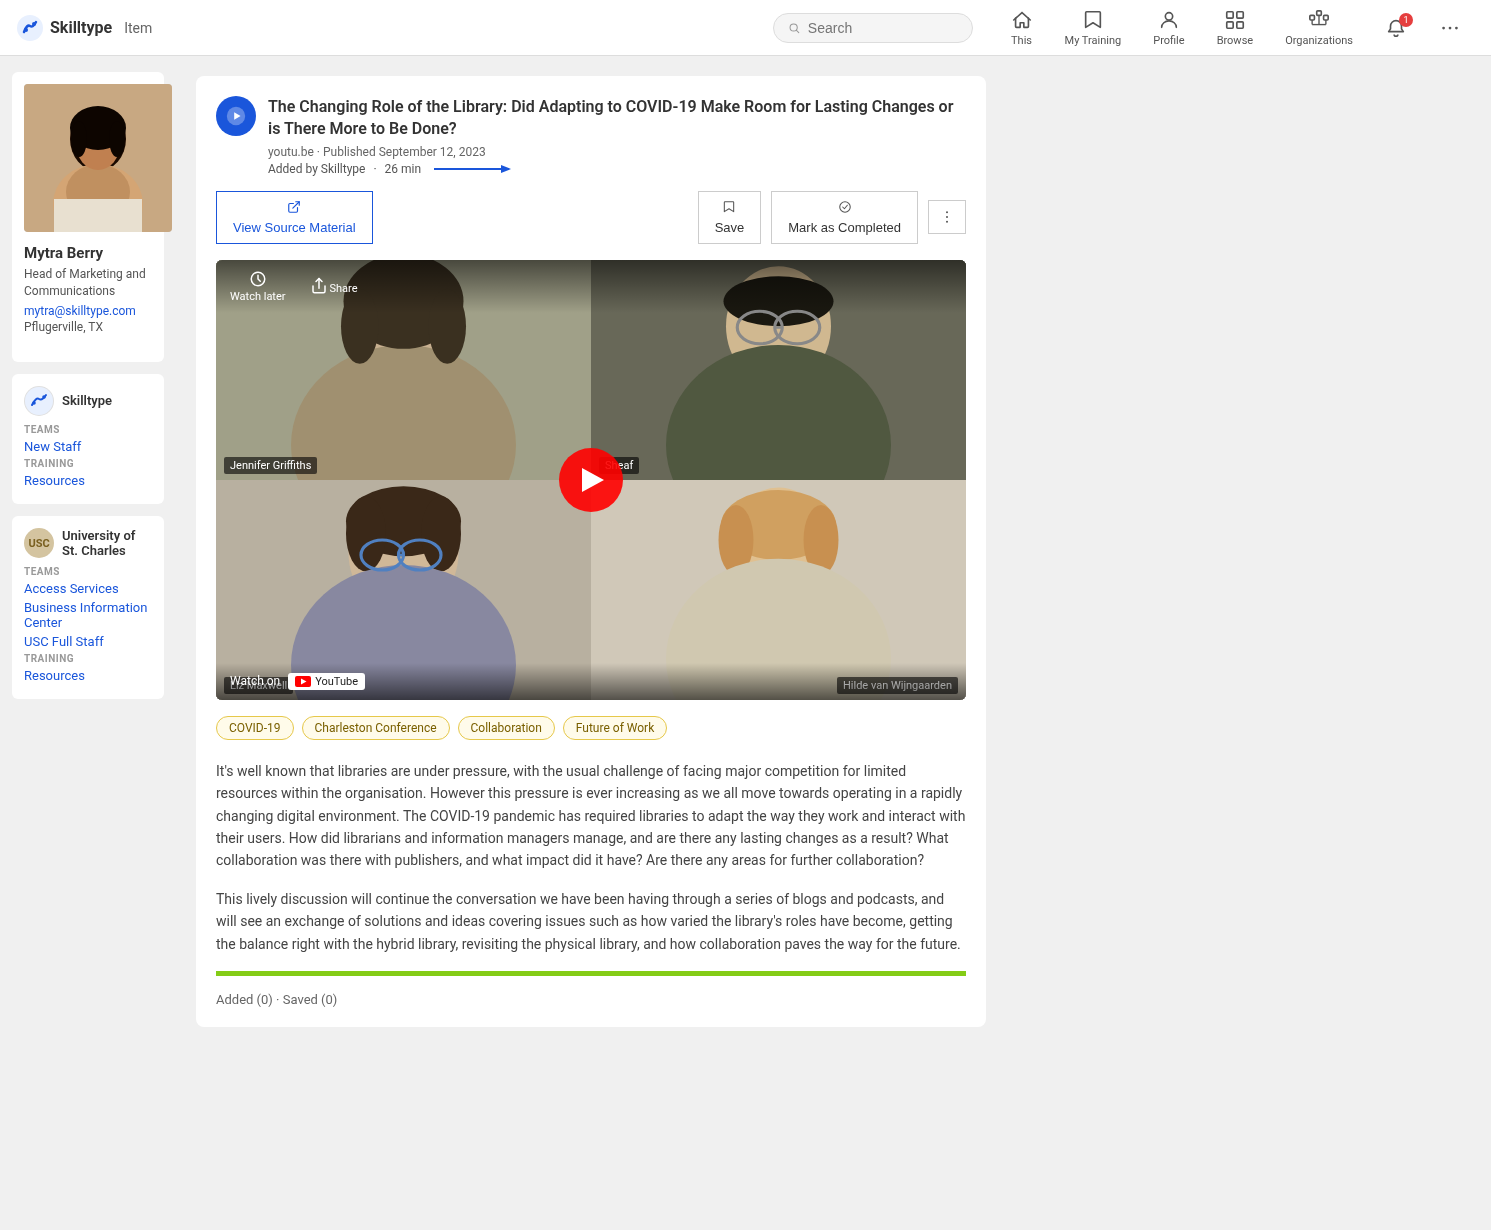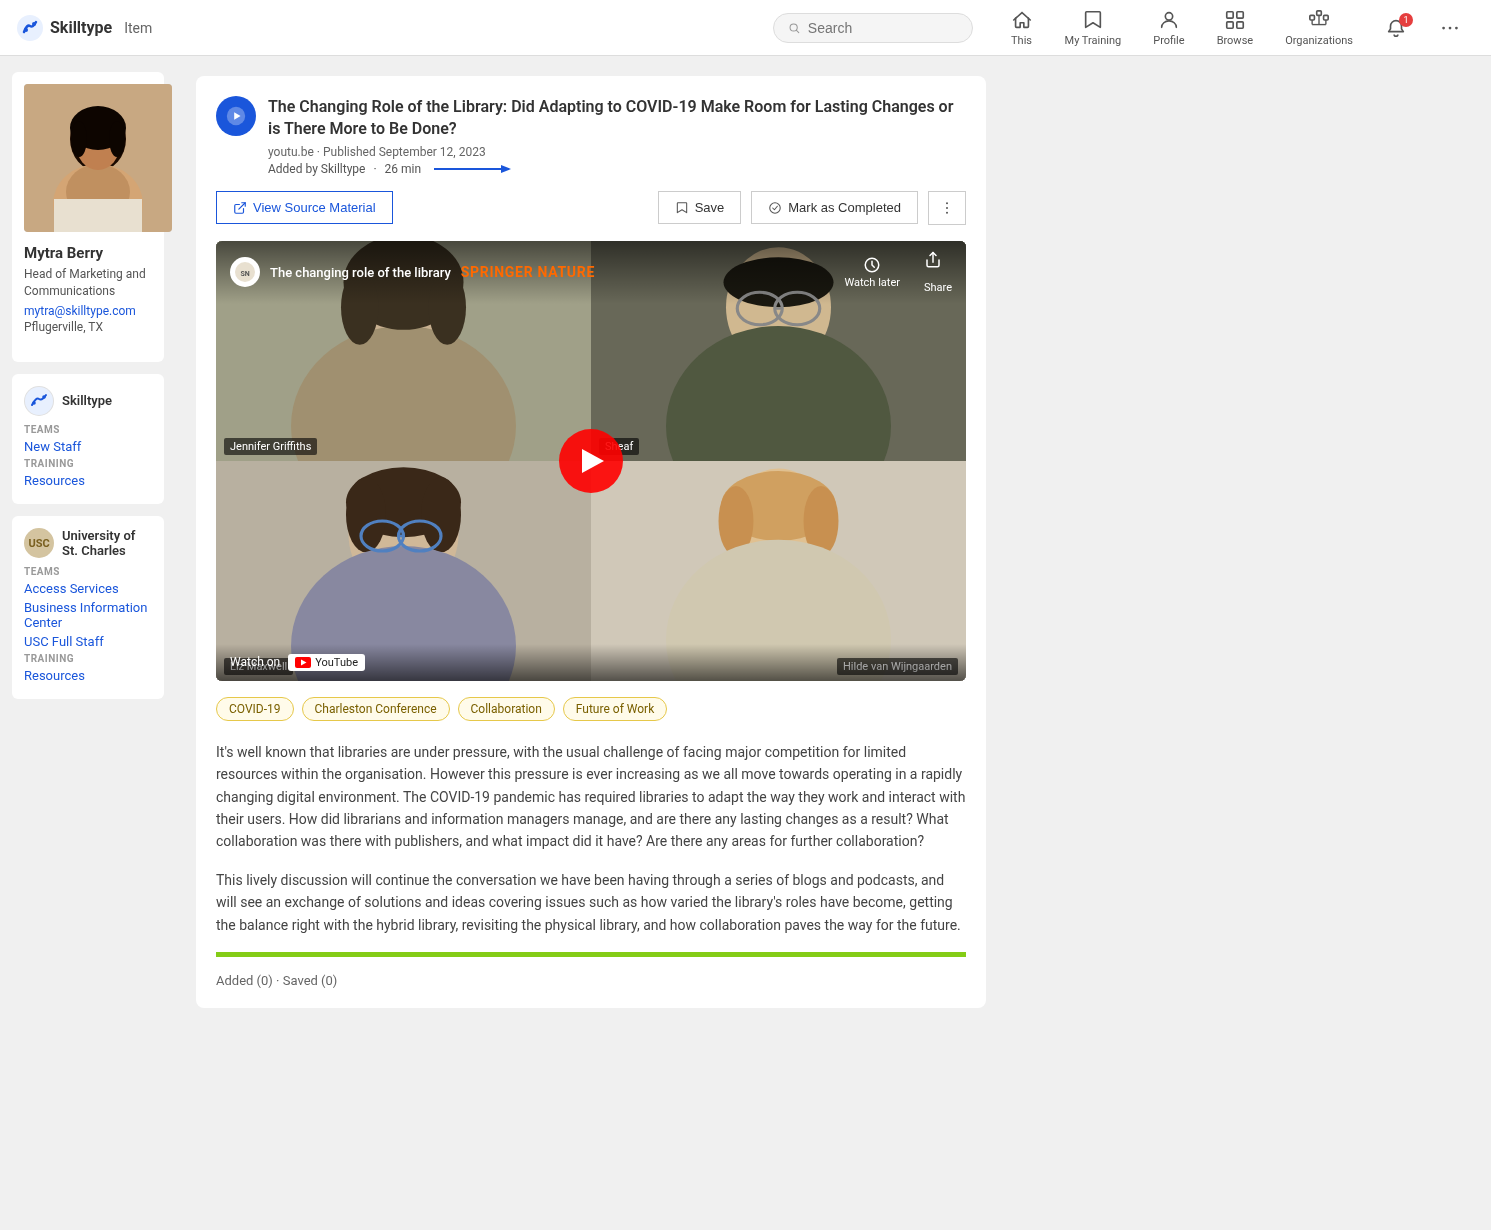--- a/index.html
+++ b/index.html
@@ -50,21 +50,21 @@
     .item-icon { width: 40px; height: 40px; border-radius: 50%; background: #1a56db; display: flex; align-items: center; justify-content: center; flex-shrink: 0; }
     .item-icon svg { width: 22px; height: 22px; fill: white; }
     .item-meta { flex: 1; }
     .item-title { font-size: 16px; font-weight: 600; line-height: 1.4; margin-bottom: 4px; }
     .item-subtitle { font-size: 12px; color: #666; margin-bottom: 2px; }
     .item-added { display: flex; align-items: center; gap: 8px; font-size: 12px; color: #555; }
     .arrow-indicator { display: flex; align-items: center; }
 
     
     .action-bar { display: flex; align-items: center; gap: 10px; margin-bottom: 16px; }
-    .btn { display: flex; align-items: center; gap: 6px; padding: 8px 16px; border-radius: 0; border: 1px solid #ccc; background: #fff; cursor: pointer; font-size: 13px; font-weight: 500; color: #333; }
+    .btn { display: flex; align-items: center; gap: 6px; padding: 8px 16px; border-radius: 0; border: 1px solid #ccc; background: #fff; cursor: pointer; font-size: 13px; font-weight: 500; color: #333; flex-direction: column; }
     .btn-primary { background: #fff; border-color: #1a56db; color: #1a56db; }
     .btn-complete { background: #fff; border-color: #ccc; color: #333; }
     .btn-more { padding: 8px 10px; }
 
     
     .video-container { border-radius: 6px; overflow: hidden; margin-bottom: 16px; position: relative; background: #000; }
     .person-name-badge { position: absolute; bottom: 6px; left: 8px; background: rgba(0,0,0,0.6); color: #fff; font-size: 11px; padding: 2px 6px; border-radius: 2px; }
     .play-button { position: absolute; top: 50%; left: 50%; transform: translate(-50%, -50%); z-index: 20; width: 64px; height: 64px; background: rgba(255,0,0,0.9); border-radius: 50%; display: flex; align-items: center; justify-content: center; cursor: pointer; }
     .play-button::after { content: ''; border-style: solid; border-width: 12px 0 12px 22px; border-color: transparent transparent transparent #fff; margin-left: 4px; }
 
@@ -339,39 +339,29 @@
                 <ellipse cx="150" cy="58" rx="46" ry="28" fill="#d0a060"></ellipse>
                 <ellipse cx="116" cy="70" rx="14" ry="28" fill="#c89050"></ellipse>
                 <ellipse cx="184" cy="70" rx="14" ry="28" fill="#c89050"></ellipse>
                 <ellipse cx="150" cy="165" rx="90" ry="80" fill="#d0c8b0"></ellipse>
               </svg>
               <div class="hilde-badge">Hilde van Wijngaarden</div>
             </div>
           </div>
 
           <div style="position:absolute;top:0;left:0;right:0;background:linear-gradient(180deg,rgba(0,0,0,0.55) 0%,transparent 100%);padding:10px 14px;display:flex;align-items:center;justify-content:space-between;z-index:10;">
-            <div style="display:flex;align-items:center;gap:10px;">
-              <div style="width:30px;height:30px;border-radius:50%;background:#fff;display:flex;align-items:center;justify-content:center;">
-                <svg width="20" height="20" viewBox="0 0 20 20">
-                  <rect width="20" height="20" rx="10" fill="#e8e0d0"></rect>
-                  <text x="10" y="14" text-anchor="middle" font-size="7" font-weight="700" fill="#555">SN</text>
-                </svg>
-              </div>
-              <span style="color:#fff;font-size:13px;font-weight:500;">The changing role of the library</span>
-              <span style="color:#ff6900;font-weight:700;font-size:14px;letter-spacing:0.05em;">SPRINGER NATURE</span>
-            </div>
             <div style="display:flex;gap:24px;align-items:center;">
               <div style="display:flex;flex-direction:column;align-items:center;gap:2px;color:#fff;cursor:pointer;">
                 <svg width="18" height="18" viewBox="0 0 24 24" fill="none">
                     <circle cx="12" cy="12" r="9" stroke="white" stroke-width="2"></circle>
                     <polyline points="12,7 12,12 15,15" stroke="white" stroke-width="2" stroke-linecap="round"></polyline>
                   </svg>
                 <span style="font-size:11px;">Watch later</span>
               </div>
-              <div style="display:flex;flex-direction:column;align-items:flex-start;gap:12px;color:#fff;cursor:pointer;">
+              <div style="display:flex;flex-direction:row;align-items:flex-end;gap:2px;color:#fff;cursor:pointer;">
                 <svg width="18" height="18" viewBox="0 0 24 24" fill="none">
                     <path d="M4 12v7a2 2 0 002 2h12a2 2 0 002-2v-7" stroke="white" stroke-width="2" stroke-linecap="round"></path>
                     <polyline points="16,6 12,2 8,6" stroke="white" stroke-width="2" stroke-linecap="round" stroke-linejoin="round"></polyline>
                     <line x1="12" y1="2" x2="12" y2="15" stroke="white" stroke-width="2" stroke-linecap="round"></line>
                   </svg>
                 <span style="font-size:11px;">Share</span>
               </div>
             </div>
           </div>
 

